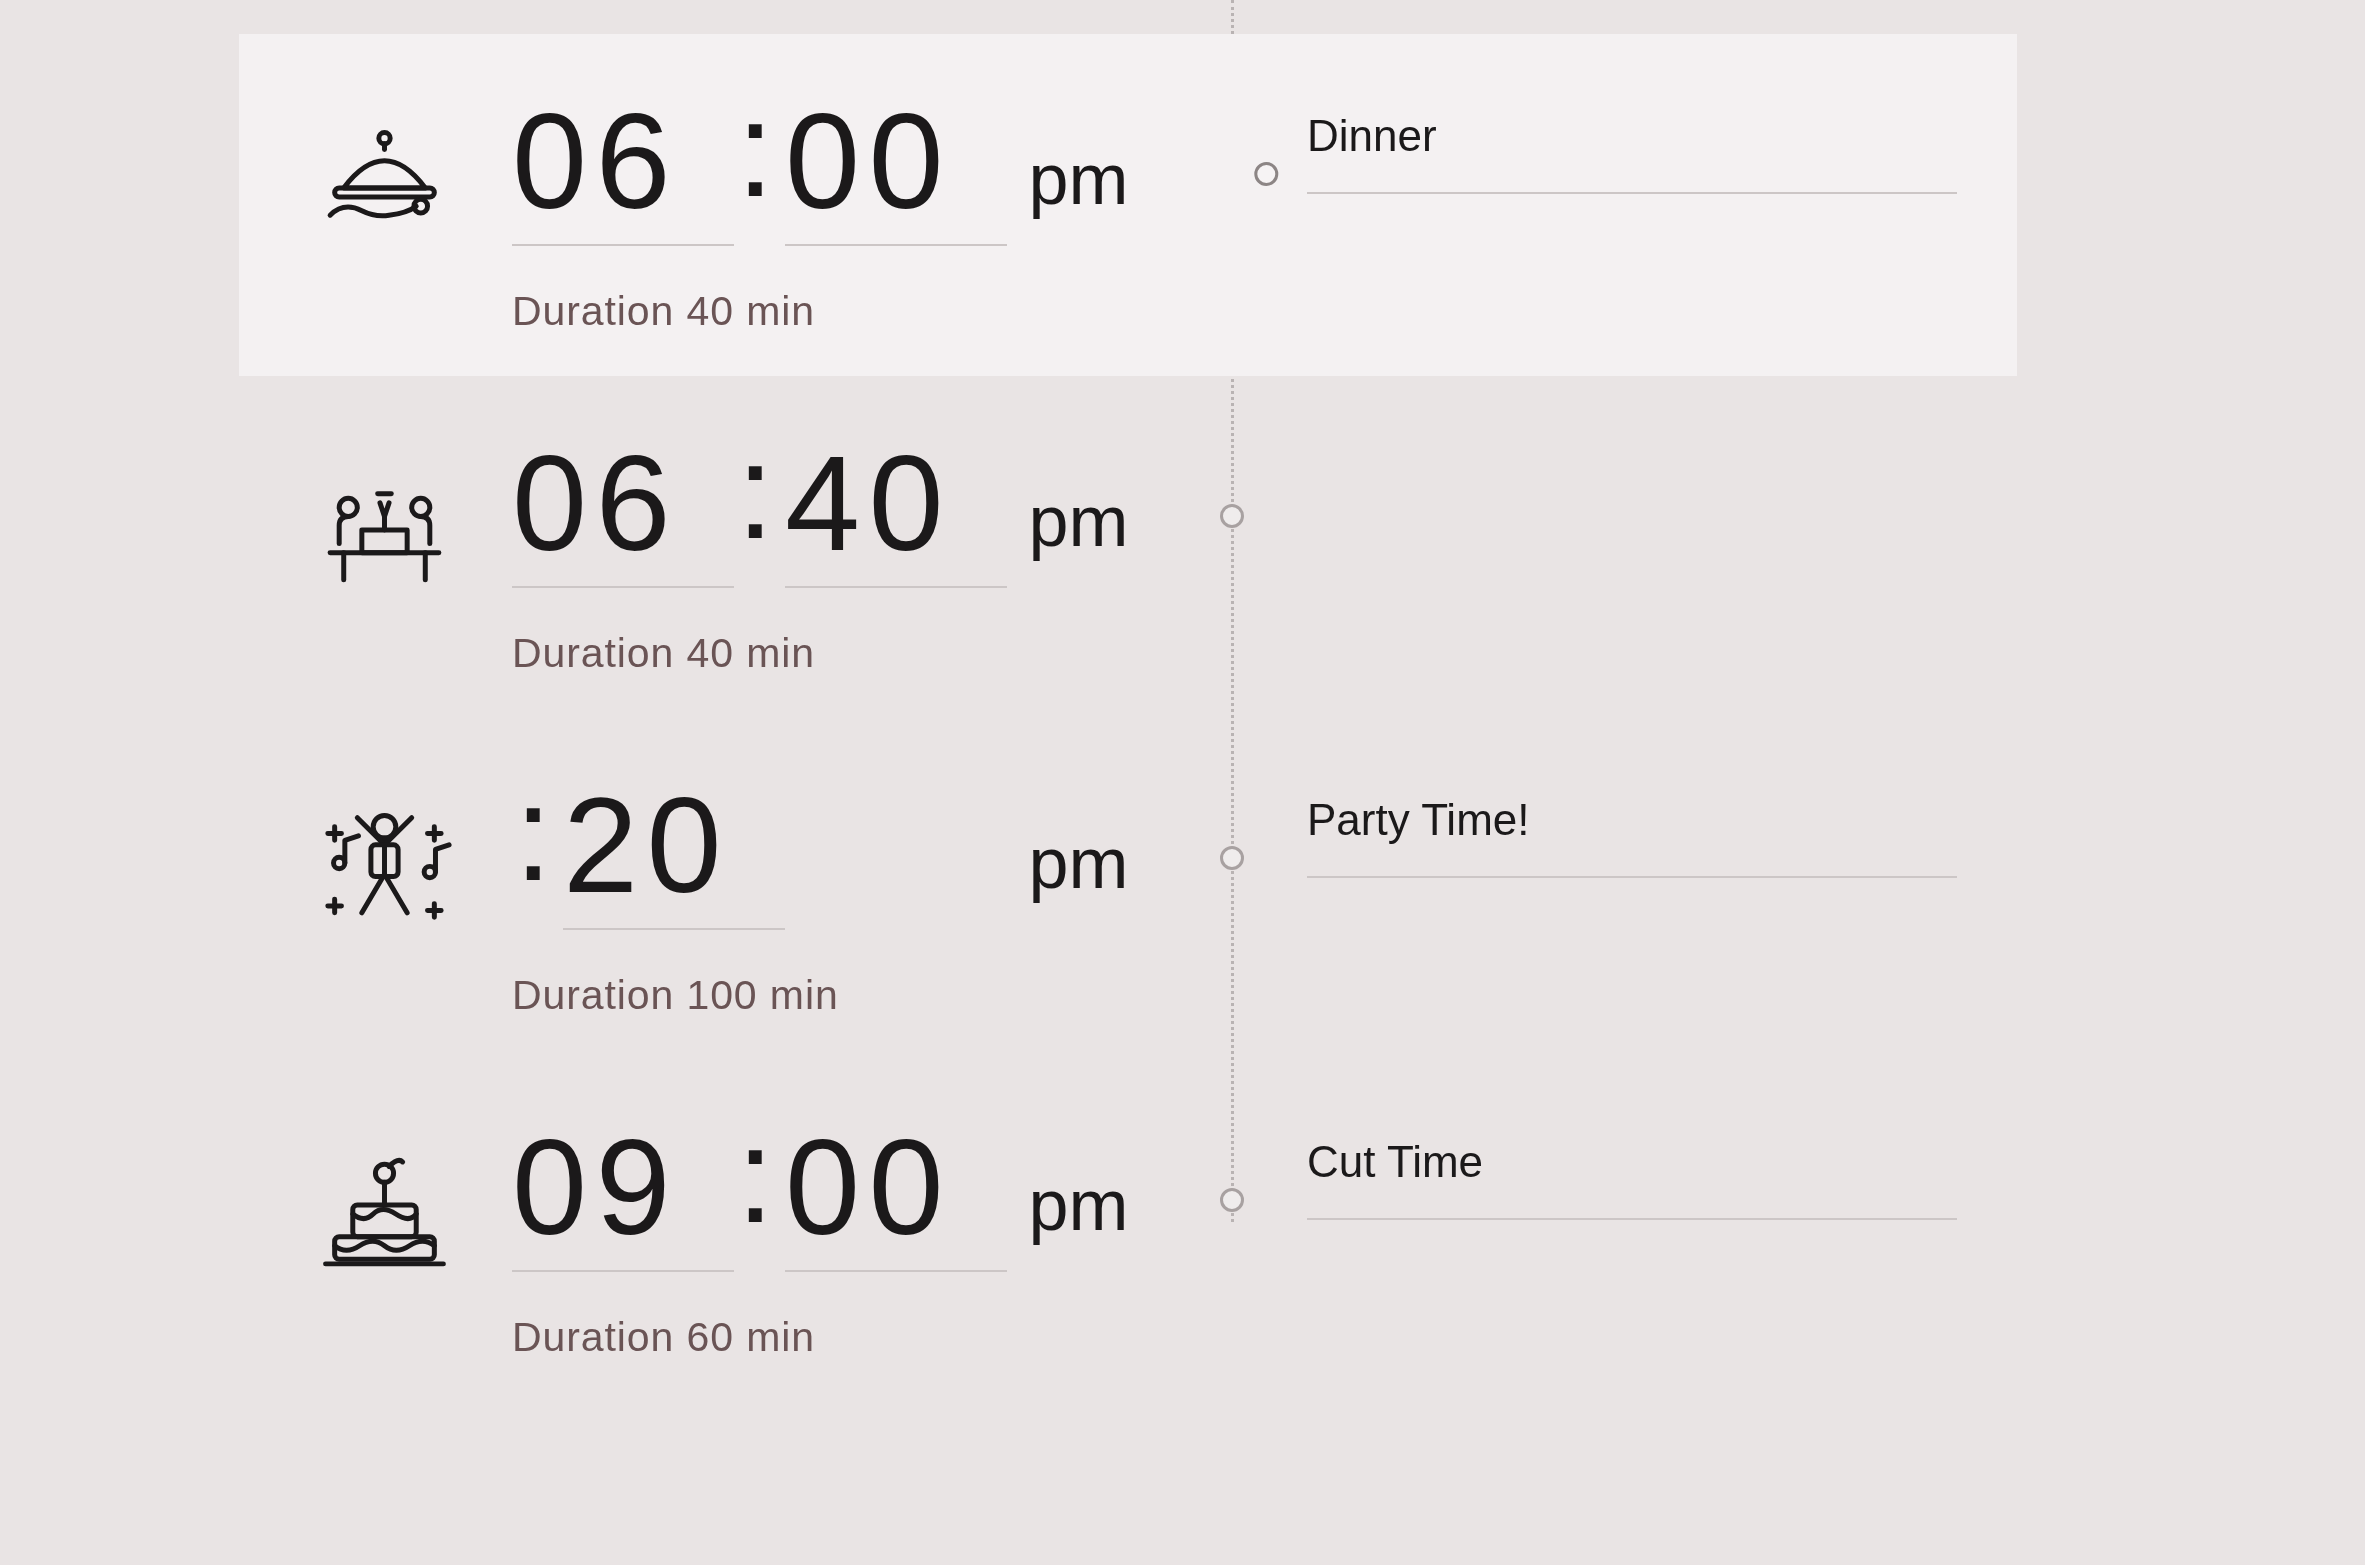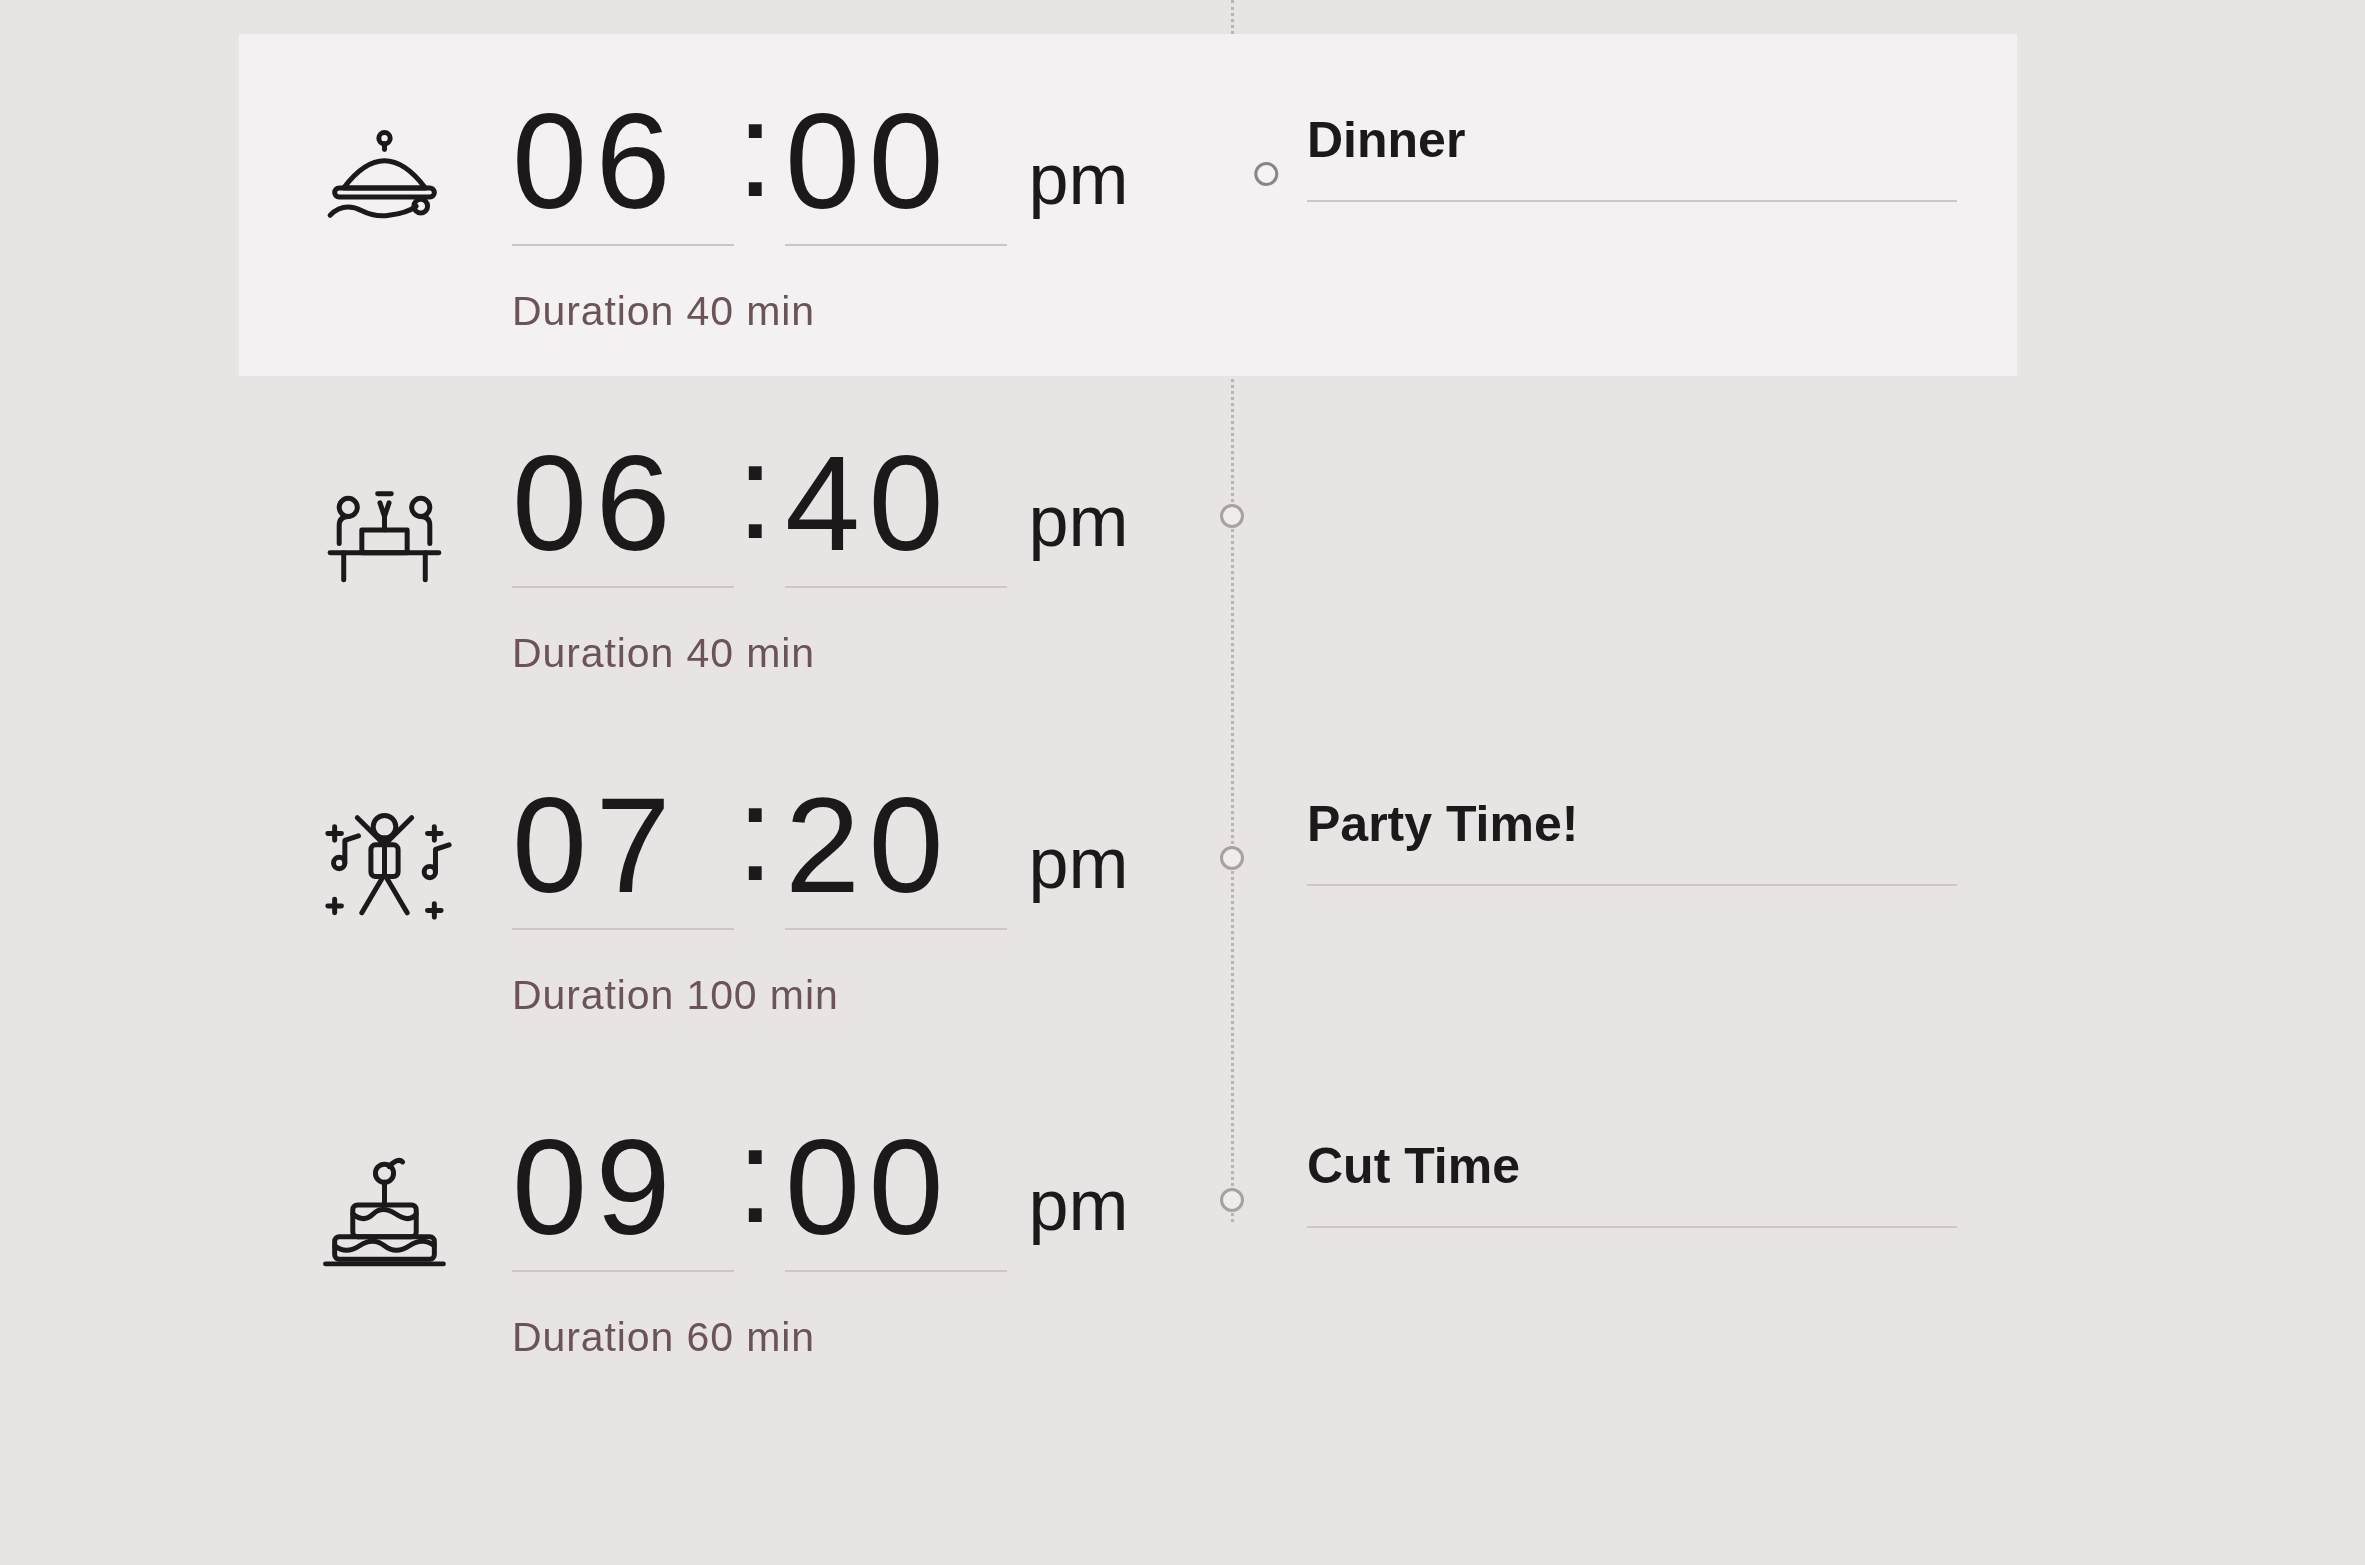--- a/index.html
+++ b/index.html
@@ -119,22 +119,22 @@
       background: #f6f3f4;
       border-color: #8c8585;
     }
 
     
     .name-col {
       padding-top: 26px;
       padding-left: 17px;
     }
     .name-text {
-      font-size: 50px;
-      font-weight: 700;
+      font-size: 44px;
+      font-weight: 400;
       color: #1b191a;
       padding-bottom: 31px;
       border-bottom: 2.6px solid #ccc6c6;
       width: 650px;
     }
 
     
     
     .bullet { transform: translateX(-24px); }
     .entry.highlighted .bullet { transform: translateX(-24px); }
@@ -261,21 +261,20 @@
     </div>
 
     <div class="entry">
       <div class="icon">
         <svg viewBox="0 0 170 170" width="145" height="145">
             <use href="#party-icon"></use>
           </svg>
       </div>
       <div class="time-col">
         <div class="time-digits">
-          <span class="hh">07</span>
           <span class="colon">:</span>
           <span class="mm">20</span>
         </div>
         <div class="duration">Duration 100 min</div>
       </div>
       <div class="meridiem">pm</div>
       <div class="bullet-col">
         <div class="bullet"></div>
       </div>
       <div class="name-col">

